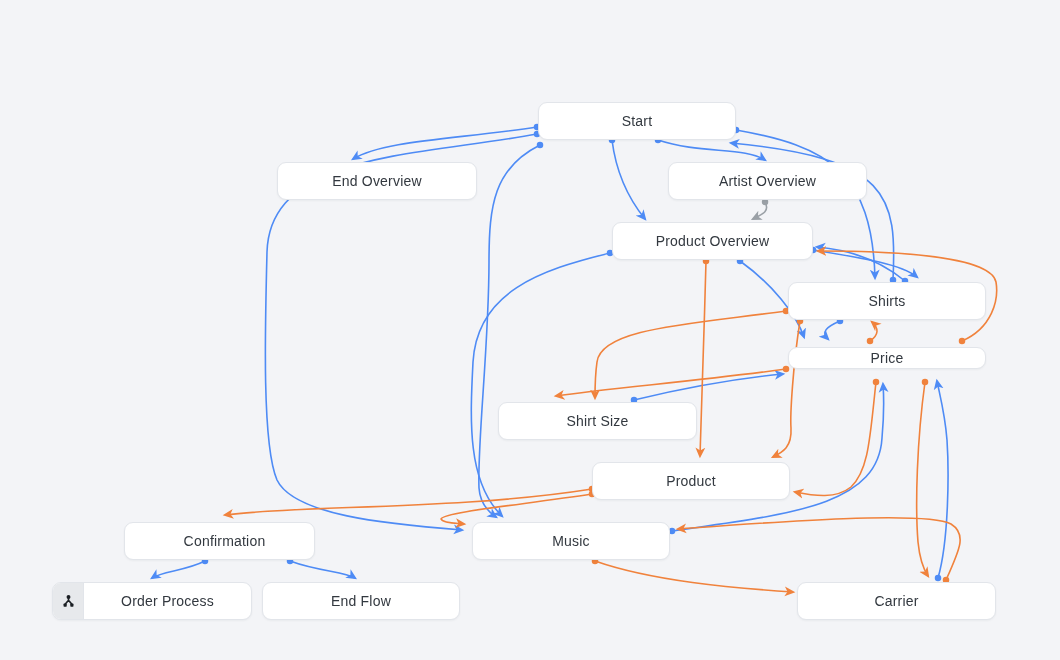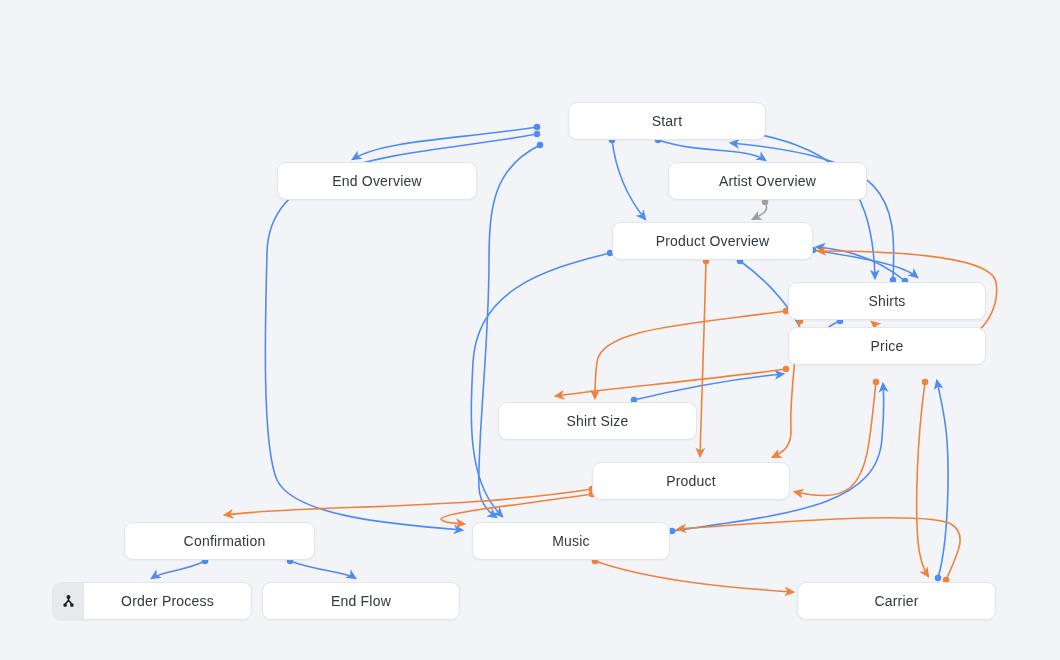--- a/index.html
+++ b/index.html
@@ -68,36 +68,36 @@
         <path class="edge" d="M800,321 C793,365 790,415 791,428 C792,447 783,452 773,457" stroke="#f0823c" marker-start="url(#dot-orange)" marker-end="url(#arrow-orange)"></path>
         <path class="edge" d="M876,382 C870,436 869,470 851,487 C836,499 815,496 795,492" stroke="#f0823c" marker-start="url(#dot-orange)" marker-end="url(#arrow-orange)"></path>
         <path class="edge" d="M592,489 C460,510 300,505 225,515" stroke="#f0823c" marker-start="url(#dot-orange)" marker-end="url(#arrow-orange)"></path>
         <path class="edge" d="M592,494 C520,505 444,512 441,519 C443,523 454,523 464,524" stroke="#f0823c" marker-start="url(#dot-orange)" marker-end="url(#arrow-orange)"></path>
         <path class="edge" d="M946,580 C960,549 967,534 951,524 C925,510 760,523 678,529" stroke="#f0823c" marker-start="url(#dot-orange)" marker-end="url(#arrow-orange)"></path>
         <path class="edge" d="M925,382 C917,440 915,505 918,542 C920,562 924,570 928,576" stroke="#f0823c" marker-start="url(#dot-orange)" marker-end="url(#arrow-orange)"></path>
         <path class="edge" d="M595,561 C652,581 732,588 793,592" stroke="#f0823c" marker-start="url(#dot-orange)" marker-end="url(#arrow-orange)"></path>
       </g>
   </svg>
   <div>
-      <div class="node" style="left: 568px; top: 102px; width: 198px; height: 38px;">
+      <div class="node" style="left: 538px; top: 102px; width: 198px; height: 38px;">
         <span class="label">Start</span>
       </div>
       <div class="node" style="left: 277px; top: 162px; width: 200px; height: 38px;">
         <span class="label">End Overview</span>
       </div>
       <div class="node" style="left: 668px; top: 162px; width: 199px; height: 38px;">
         <span class="label">Artist Overview</span>
       </div>
       <div class="node" style="left: 612px; top: 222px; width: 201px; height: 38px;">
         <span class="label">Product Overview</span>
       </div>
       <div class="node" style="left: 788px; top: 282px; width: 198px; height: 38px;">
         <span class="label">Shirts</span>
       </div>
-      <div class="node" style="left: 788px; top: 327px; width: 198px; height: 38px;">
+      <div class="node" style="left: 788px; top: 347px; width: 198px; height: 22px;">
         <span class="label">Price</span>
       </div>
       <div class="node" style="left: 498px; top: 402px; width: 199px; height: 38px;">
         <span class="label">Shirt Size</span>
       </div>
       <div class="node" style="left: 592px; top: 462px; width: 198px; height: 38px;">
         <span class="label">Product</span>
       </div>
       <div class="node" style="left: 124px; top: 522px; width: 191px; height: 38px; padding-left: 10px;">
         <span class="label">Confirmation</span>

